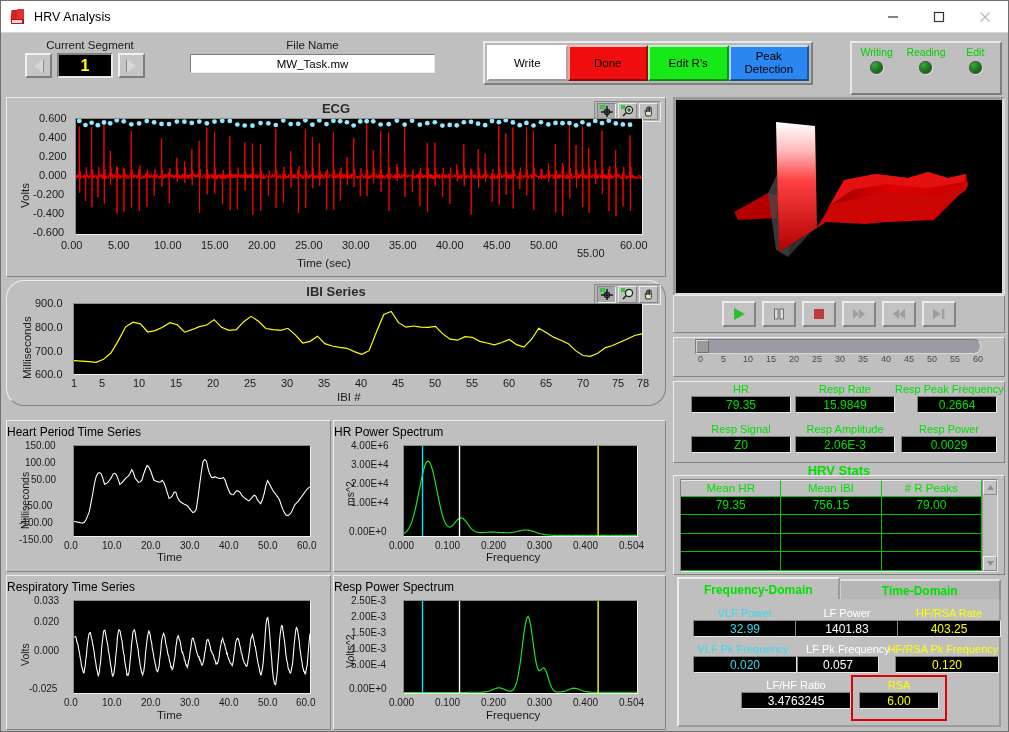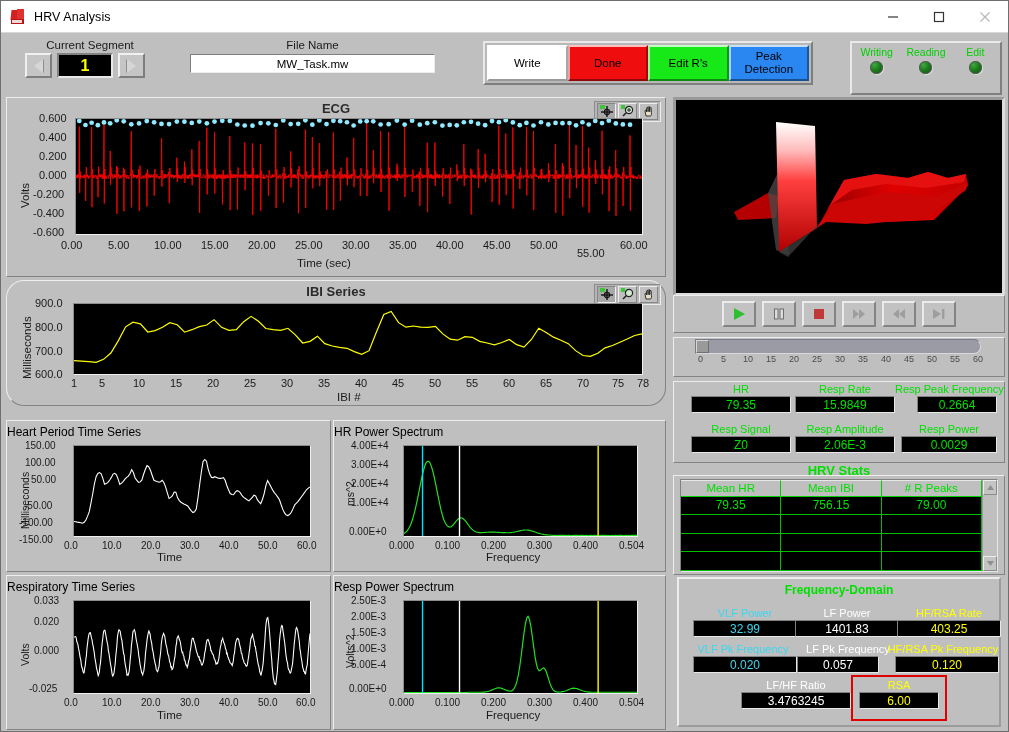--- a/index.html
+++ b/index.html
@@ -469,21 +469,21 @@
     <div class="tick-sm" style="left:212px;top:119px;">40.0</div>
     <div class="tick-sm" style="left:251px;top:119px;">50.0</div>
     <div class="tick-sm" style="left:290px;top:119px;">60.0</div>
   </div>
 
   <div class="chartbox" style="left:332px;top:419px;width:333px;height:152px;">
     <div class="ctitle-sm" style="margin-top:4px;">HR Power Spectrum</div>
     <div class="vlabel-sm" style="left:10px;top:85px;">ms^2</div>
     <div class="axlabel" style="left:152px;top:130px;">Frequency</div>
 
-    <div class="tick-sm" style="left:17px;top:19px;">4.00E+4</div>
+    <div class="tick-sm" style="left:17px;top:19px;">4.00E+6</div>
     <div class="tick-sm" style="left:17px;top:38px;">3.00E+4</div>
     <div class="tick-sm" style="left:17px;top:57px;">2.00E+4</div>
     <div class="tick-sm" style="left:17px;top:76px;">1.00E+4</div>
     <div class="tick-sm" style="left:15px;top:105px;">0.00E+0</div>
 
     <div class="plotarea" style="left:69px;top:24px;width:235px;height:92px;">
       <svg viewBox="0 0 235 92" preserveAspectRatio="none">
         <polyline id="hrps-trace" fill="none" stroke="#22e022" stroke-width="1.2" points="0.0,89.5 1.4,88.5 2.8,87.2 4.2,85.3 5.6,82.9 7.0,79.8 8.3,75.9 9.7,71.2 11.1,65.7 12.5,59.5 13.9,52.7 15.3,45.5 16.7,38.4 18.1,31.6 19.5,25.6 20.9,20.7 22.2,17.3 23.6,15.6 25.0,15.7 26.4,17.6 27.8,21.3 29.2,26.3 30.6,32.4 32.0,39.3 33.4,46.4 34.8,53.4 36.2,60.1 37.5,66.1 38.9,71.3 40.3,75.6 41.7,78.8 43.1,81.1 44.5,82.4 45.9,82.9 47.3,82.5 48.7,81.5 50.1,80.1 51.4,78.3 52.8,76.6 54.2,75.1 55.6,74.0 57.0,73.5 58.4,73.6 59.8,74.4 61.2,75.7 62.6,77.4 64.0,79.3 65.4,81.3 66.7,83.1 68.1,84.7 69.5,86.0 70.9,87.0 72.3,87.7 73.7,88.1 75.1,88.4 76.5,88.5 77.9,88.5 79.3,88.5 80.7,88.4 82.0,88.3 83.4,88.2 84.8,88.2 86.2,88.1 87.6,88.1 89.0,88.1 90.4,88.1 91.8,88.1 93.2,88.2 94.6,88.3 95.9,88.3 97.3,88.4 98.7,88.5 100.1,88.6 101.5,88.6 102.9,88.7 104.3,88.7 105.7,88.7 107.1,88.6 108.5,88.4 109.9,88.2 111.2,88.0 112.6,87.7 114.0,87.4 115.4,87.0 116.8,86.7 118.2,86.4 119.6,86.1 121.0,86.0 122.4,85.9 123.8,85.9 125.1,86.0 126.5,86.3 127.9,86.6 129.3,87.0 130.7,87.4 132.1,87.9 133.5,88.4 134.9,88.9 136.3,89.3 137.7,89.7 139.1,90.0 140.4,90.3 141.8,90.6 143.2,90.8 144.6,90.9 146.0,91.0 147.4,91.1 148.8,91.2 150.2,91.5 151.6,91.4 153.0,91.4 154.3,91.5 155.7,91.4 157.1,91.3 158.5,91.4 159.9,91.4 161.3,91.3 162.7,91.4 164.1,91.5 165.5,91.4 166.9,91.3 168.3,91.5 169.6,91.5 171.0,91.4 172.4,91.4 173.8,91.3 175.2,91.4 176.6,91.5 178.0,91.3 179.4,91.3 180.8,91.4 182.2,91.5 183.6,91.3 184.9,91.5 186.3,91.5 187.7,91.4 189.1,91.4 190.5,91.5 191.9,91.3 193.3,91.3 194.7,91.5 196.1,91.5 197.5,91.5 198.8,91.3 200.2,91.3 201.6,91.3 203.0,91.3 204.4,91.5 205.8,91.4 207.2,91.5 208.6,91.5 210.0,91.4 211.4,91.5 212.8,91.4 214.1,91.3 215.5,91.5 216.9,91.3 218.3,91.4 219.7,91.4 221.1,91.5 222.5,91.5 223.9,91.4 225.3,91.5 226.7,91.4 228.0,91.5 229.4,91.3 230.8,91.3 232.2,91.4 233.6,91.3 235.0,91.3"></polyline>
         <line id="hrps-c1" y1="0" y2="92" stroke="#00e5ff" stroke-width="1.4" x1="18.7" x2="18.7"></line>
         <line id="hrps-c2" y1="0" y2="92" stroke="#ffffff" stroke-width="1.4" x1="56.0" x2="56.0"></line>
@@ -708,20 +708,21 @@
         <svg width="7" height="5">
             <polygon points="0,0 7,0 3.5,5" fill="#8e8e8e"></polygon>
           </svg>
       </div>
     </div>
   </div>
 
   <div class="tabbox">
     <div class="tabs">
       <div class="tab active">Frequency-Domain</div>
+      <div class="tab inactive">Time-Domain</div>
     </div>
     <div class="tabbody">
 
       <div class="fcell" style="left:14px;top:8px;width:104px;">
         <div class="fcap" style="color:#38d8f0;">VLF  Power</div>
         <div class="fbox" style="color:#38d8f0;">32.99</div>
       </div>
       <div class="fcell" style="left:116px;top:8px;width:104px;">
         <div class="fcap" style="color:#ffffff;">LF Power</div>
         <div class="fbox" style="color:#ffffff;">1401.83</div>

